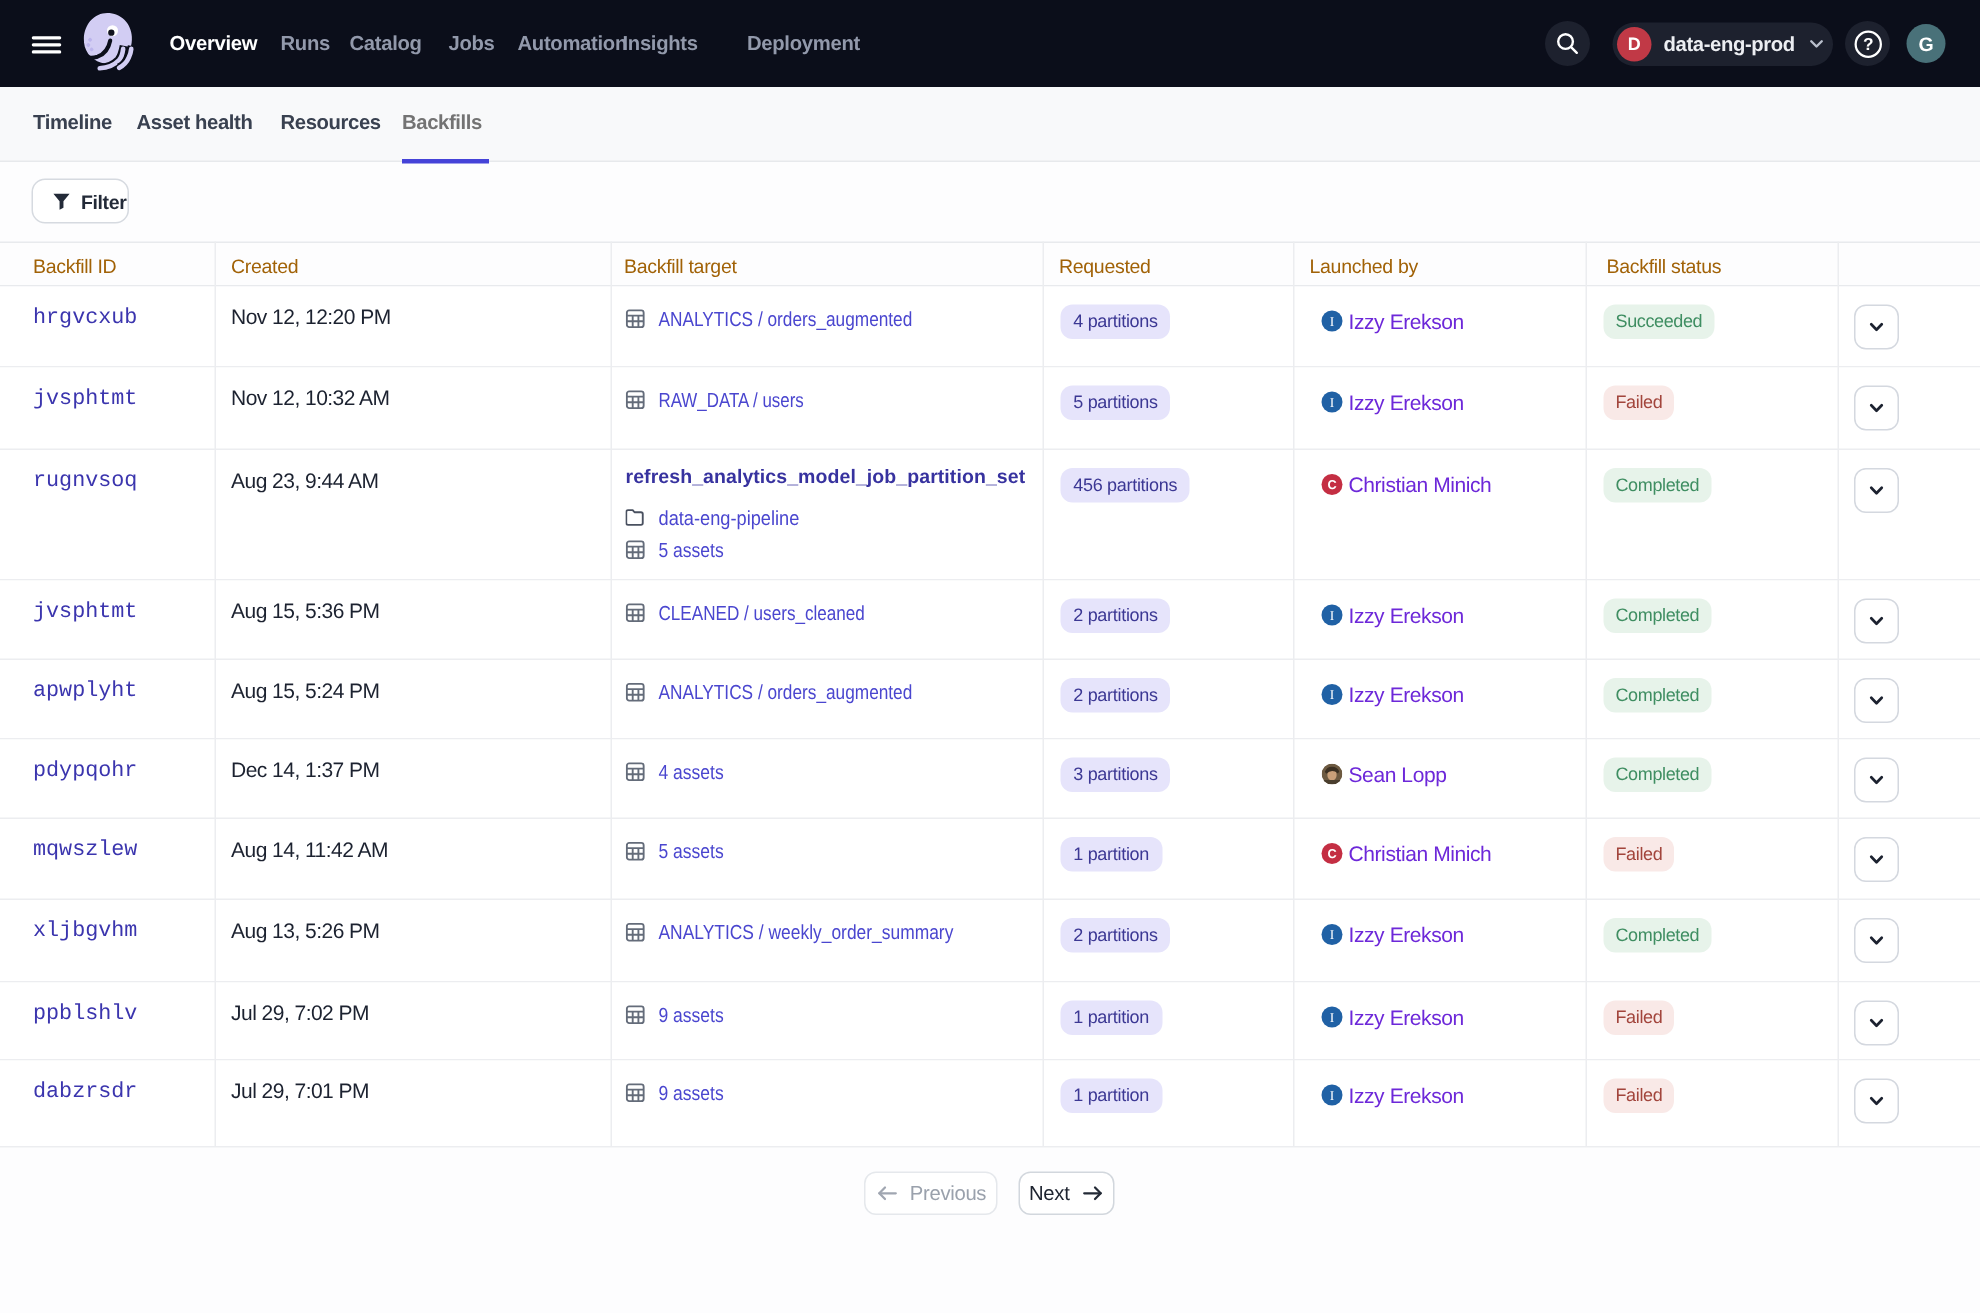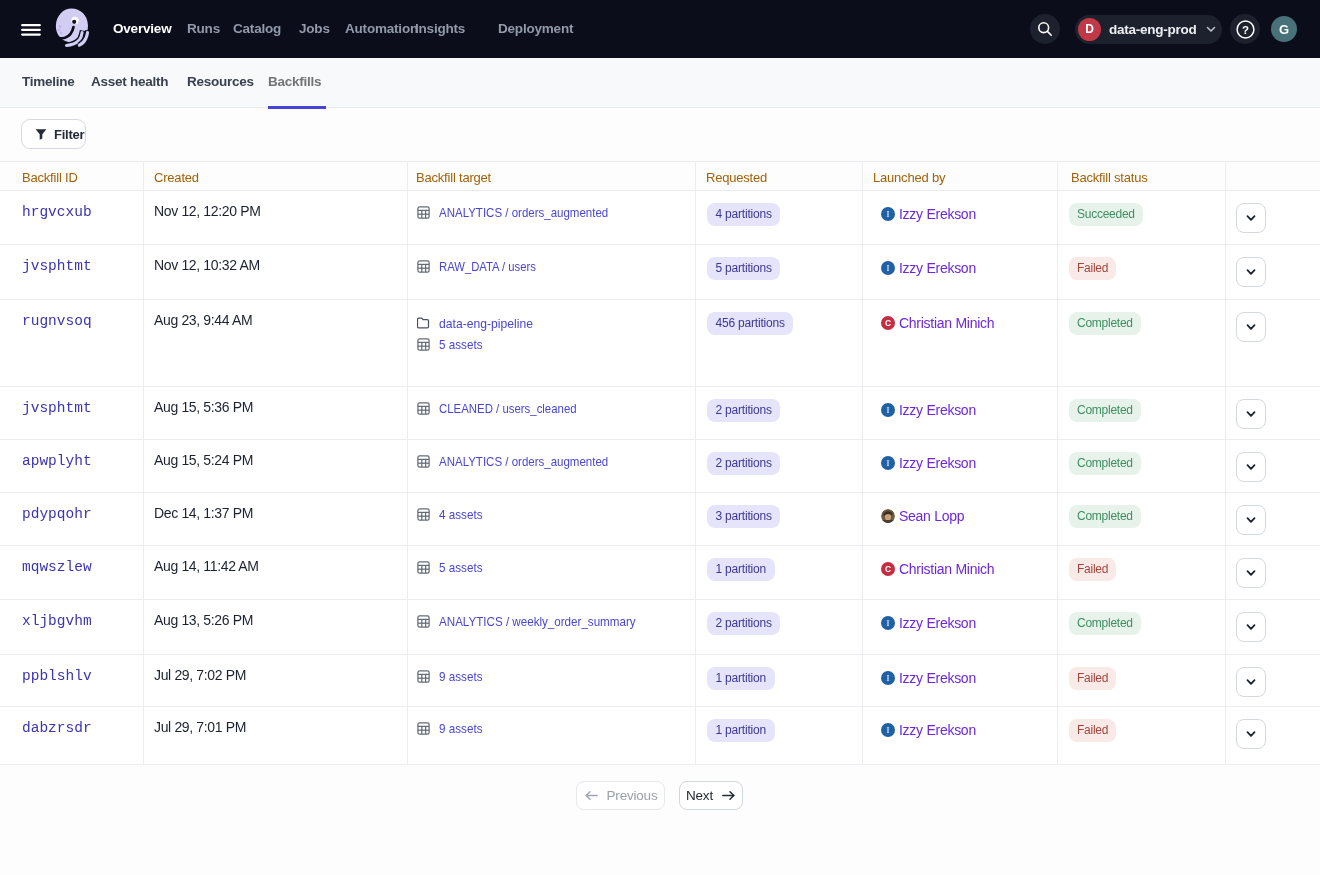--- a/index.html
+++ b/index.html
@@ -197,20 +197,21 @@
             <svg width="12" height="12" viewBox="0 0 12 12">
               <path d="M2.5 4.2 L6 7.8 L9.5 4.2" fill="none" stroke="#1c2230" stroke-width="1.8" stroke-linecap="round" stroke-linejoin="round"></path>
             </svg>
           </div>
         </div>
 </div>
 <div class="row" style="height:87px">
 <div class="cell cid"><span class="mono">rugnvsoq</span></div>
 <div class="cell ccr">Aug 23, 9:44 AM</div>
 <div class="cell tgt" style="top:7px">
+          <div class="jobtitle">refresh_analytics_model_job_partition_set</div>
           <div class="tline" style="margin-top:6px">
             <svg class="ticon" width="13" height="12" viewBox="0 0 13 12">
               <path d="M1.7 1.1h3.1l1.2 1.4h4.3c.7 0 1.2.5 1.2 1.2v6c0 .7-.5 1.2-1.2 1.2H1.7c-.7 0-1.2-.5-1.2-1.2V2.3c0-.7.5-1.2 1.2-1.2z" fill="none" stroke="#4a5160" stroke-width="1.25" stroke-linejoin="round"></path>
             </svg>
             <span class="lnk" style="transform:scaleX(0.9)">data-eng-pipeline</span>
           </div>
           <div class="tline" style="margin-top:1px">
             <svg class="ticon" width="13" height="13" viewBox="0 0 13 13">
               <g fill="none" stroke="#646c7a" stroke-width="1.25">
                 <rect x="0.9" y="0.9" width="11.2" height="11.2" rx="1.6"></rect>

